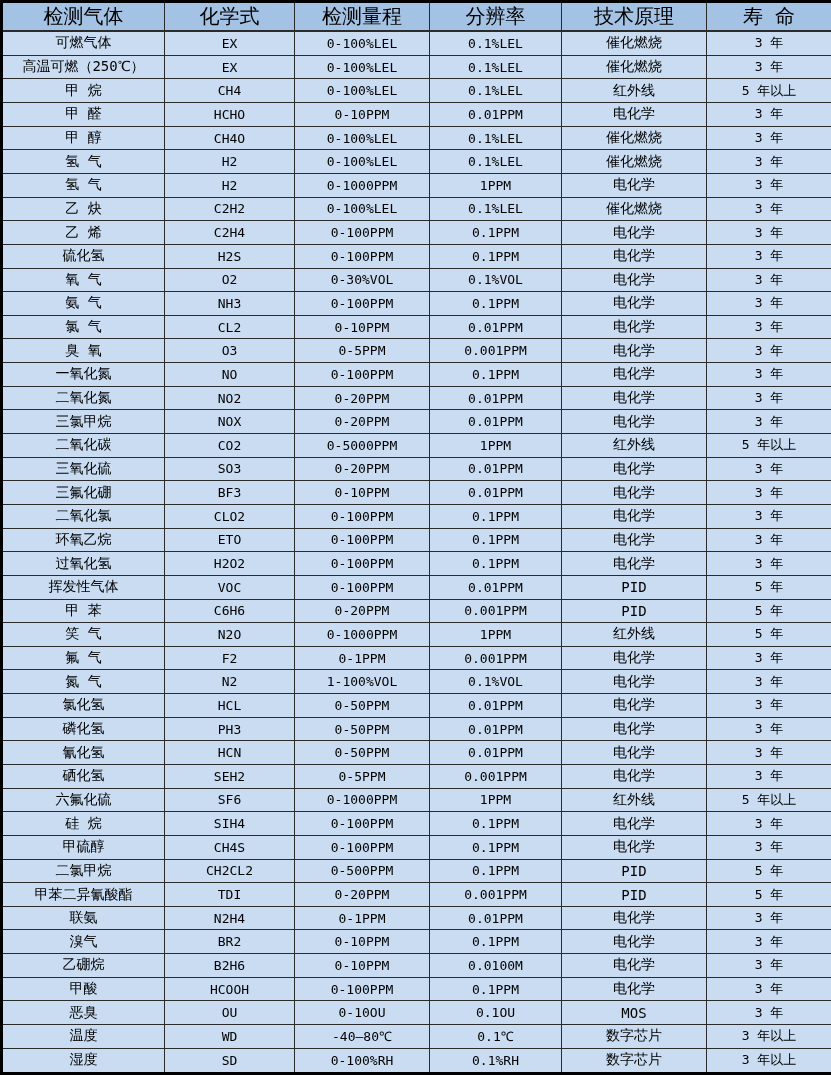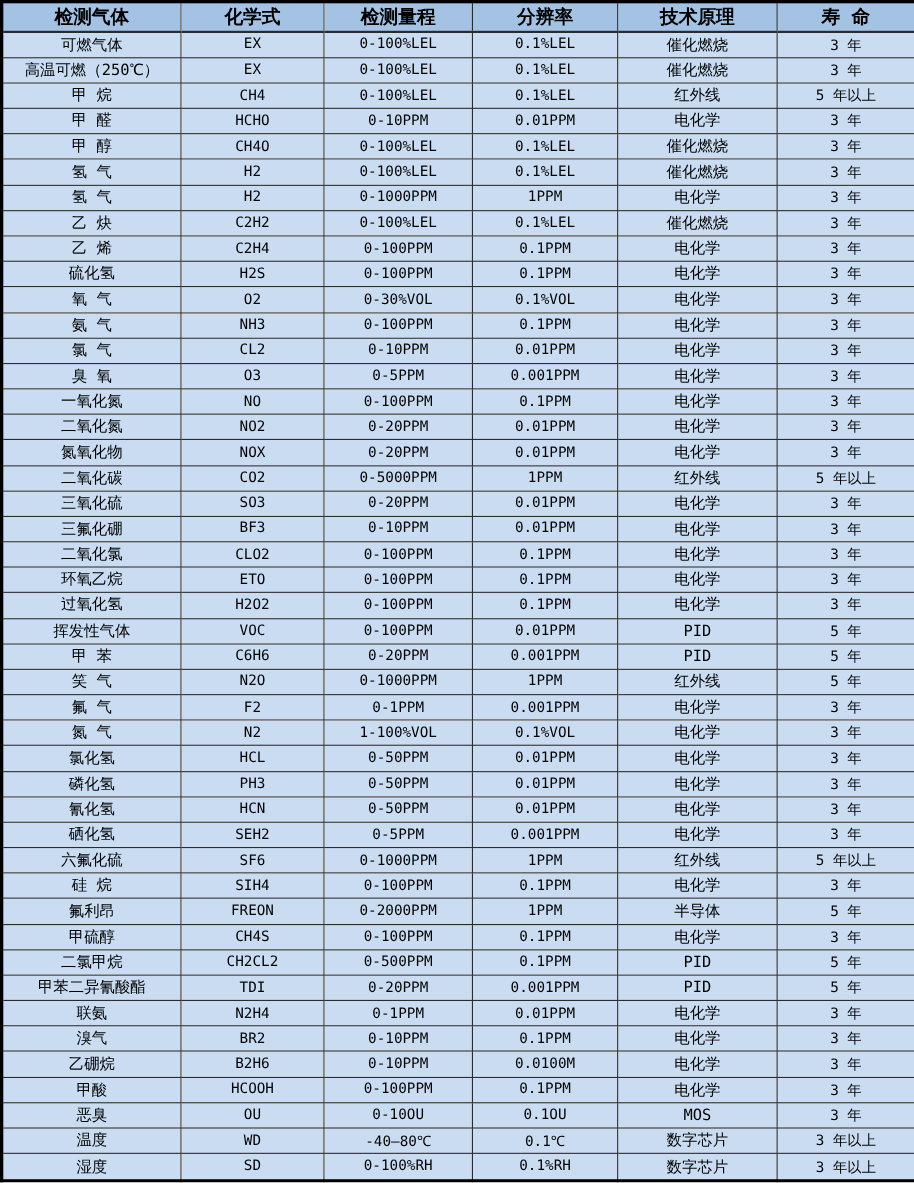--- a/index.html
+++ b/index.html
@@ -29,22 +29,22 @@
     border: 1px solid var(--border-color);
     text-align: center;
     vertical-align: middle;
     padding: 0 2px;
     color: var(--text-color);
     overflow: hidden;
     white-space: nowrap;
   }
   thead th {
     background: var(--header-bg);
-    font-size: 17px;
-    font-weight: bold;
+    font-size: 20px;
+    font-weight: normal;
     height: 27px;
     border-bottom: 2px solid var(--border-color);
   }
   tbody td {
     background: var(--row-bg);
     font-size: 13px;
     font-weight: normal;
   }
   tbody td.col-gas,
   tbody td.col-principle {
@@ -196,21 +196,21 @@
       </tr>
       <tr>
         <td class="col-gas">二氧化氮</td>
         <td class="col-formula">NO2</td>
         <td class="col-range">0-20PPM</td>
         <td class="col-resolution">0.01PPM</td>
         <td class="col-principle">电化学</td>
         <td class="col-life">3 年</td>
       </tr>
       <tr>
-        <td class="col-gas">氮氧化物</td>
+        <td class="col-gas">三氯甲烷</td>
         <td class="col-formula">NOX</td>
         <td class="col-range">0-20PPM</td>
         <td class="col-resolution">0.01PPM</td>
         <td class="col-principle">电化学</td>
         <td class="col-life">3 年</td>
       </tr>
       <tr>
         <td class="col-gas">二氧化碳</td>
         <td class="col-formula">CO2</td>
         <td class="col-range">0-5000PPM</td>
@@ -340,28 +340,20 @@
       </tr>
       <tr>
         <td class="col-gas">硅 烷</td>
         <td class="col-formula">SIH4</td>
         <td class="col-range">0-100PPM</td>
         <td class="col-resolution">0.1PPM</td>
         <td class="col-principle">电化学</td>
         <td class="col-life">3 年</td>
       </tr>
       <tr>
-        <td class="col-gas">氟利昂</td>
-        <td class="col-formula">FREON</td>
-        <td class="col-range">0-2000PPM</td>
-        <td class="col-resolution">1PPM</td>
-        <td class="col-principle">半导体</td>
-        <td class="col-life">5 年</td>
-      </tr>
-      <tr>
         <td class="col-gas">甲硫醇</td>
         <td class="col-formula">CH4S</td>
         <td class="col-range">0-100PPM</td>
         <td class="col-resolution">0.1PPM</td>
         <td class="col-principle">电化学</td>
         <td class="col-life">3 年</td>
       </tr>
       <tr>
         <td class="col-gas">二氯甲烷</td>
         <td class="col-formula">CH2CL2</td>

